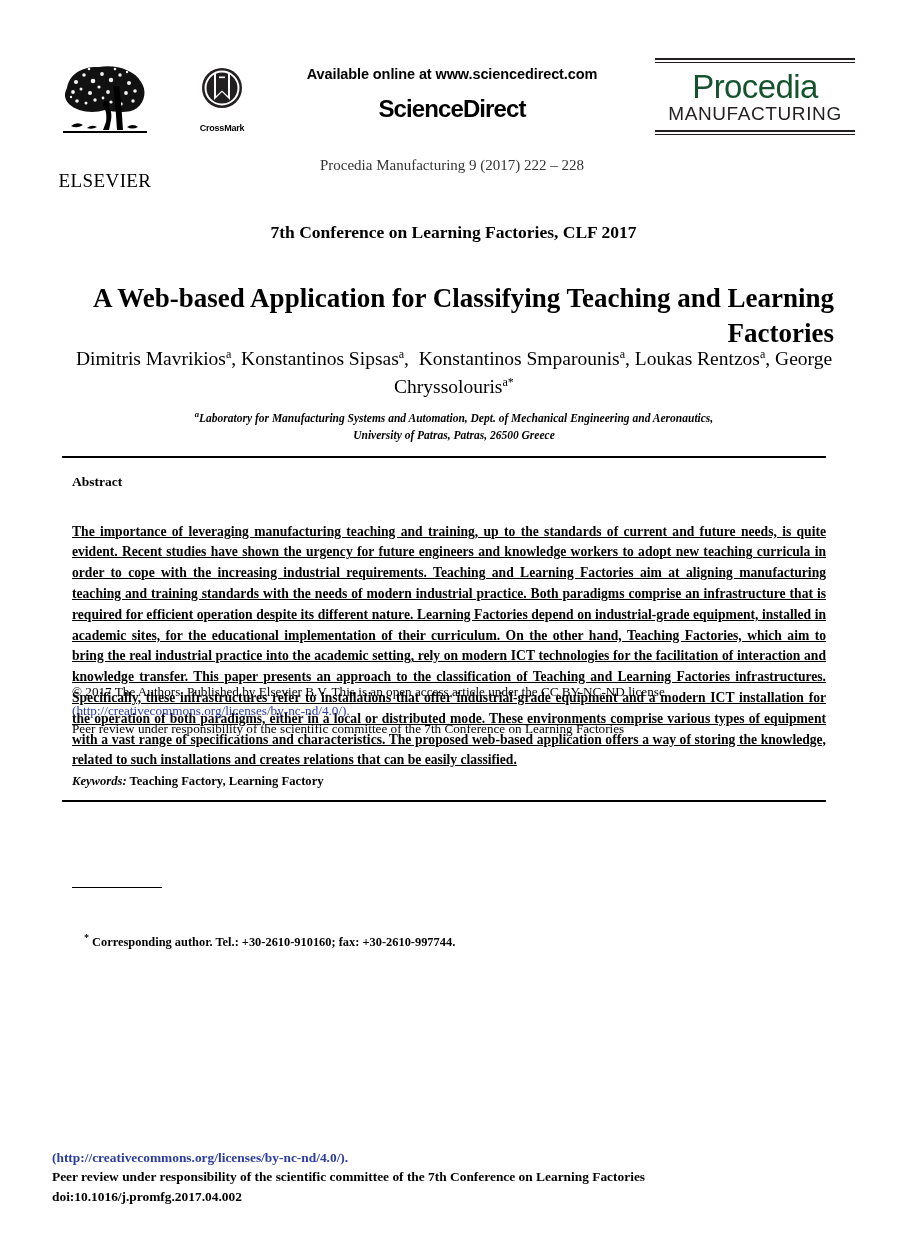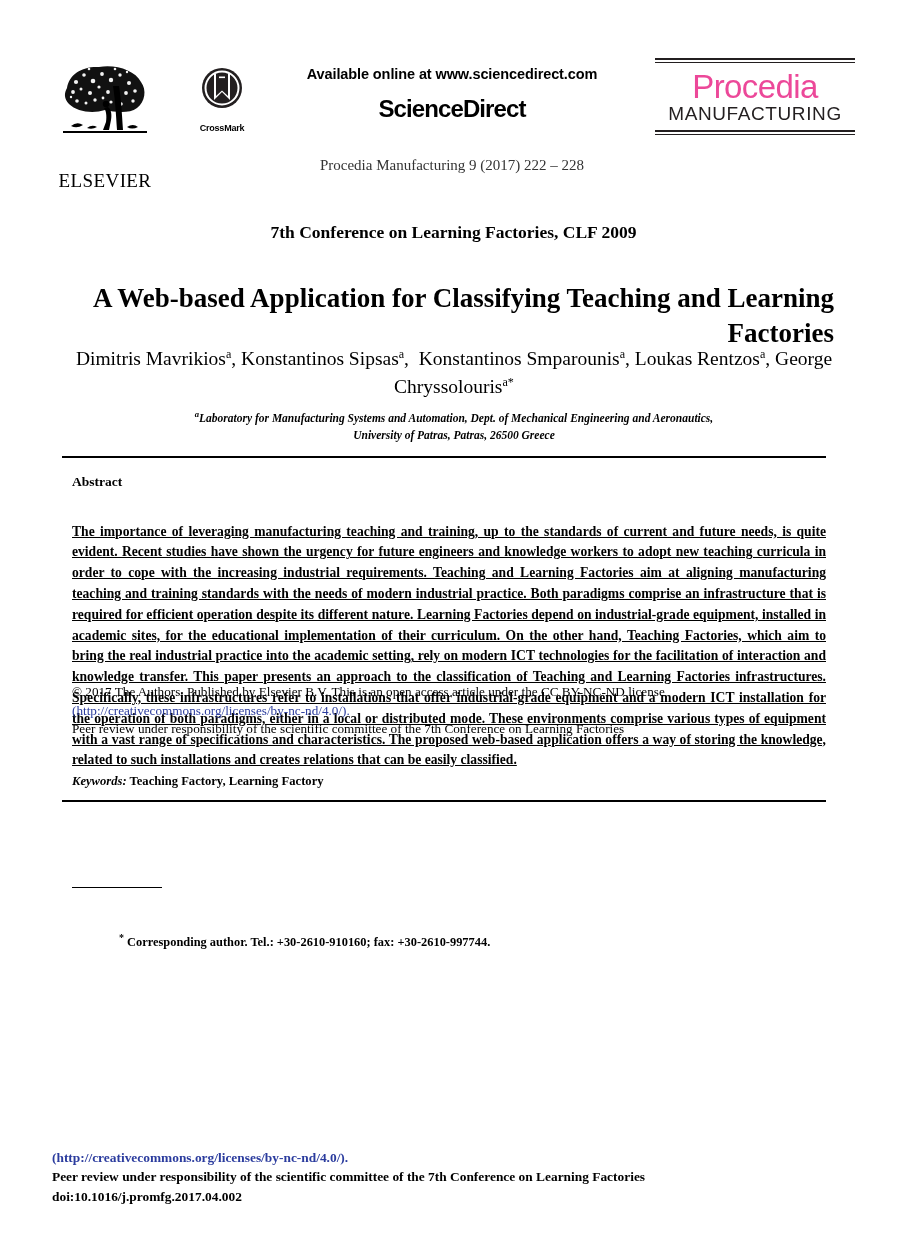--- a/index.html
+++ b/index.html
@@ -98,21 +98,21 @@
   .procedia-rule-bot {
     border-top: 2.5px solid #231f20;
     border-bottom: 1.2px solid #231f20;
     height: 2px;
   }
   .procedia-rule-bot { margin-top: 4px; }
   .procedia-name {
     font-family: "Liberation Sans", sans-serif;
     font-size: 33px;
     font-weight: normal;
-    color: #ec4899;
+    color: #14532d;
     letter-spacing: -0.6px;
     line-height: 1.0;
     margin-top: 7px;
     text-align: center;
   }
   .procedia-sub {
     font-family: "Liberation Sans", sans-serif;
     font-size: 19px;
     color: #231f20;
     letter-spacing: 0.6px;
@@ -233,21 +233,20 @@
     border-top: 1.3px solid #000;
   }
   .footnote {
     position: absolute;
     left: 84px;
     top: 930px;
     width: 600px;
     font-size: 12.4px;
     line-height: 1.55;
     font-weight: bold;
-    margin-left: 35px;
   }
   .footnote .star { font-size: 10px; vertical-align: super; }
   .footnote .email-label { font-style: italic; }
   .footnote-email { padding-left: 10px; }
 
   
   .page-footer {
     position: absolute;
     left: 52px;
     top: 1148px;
@@ -335,21 +334,21 @@
     <div class="journal-ref">Procedia Manufacturing 9 (2017) 222 – 228</div>
 
     <div class="procedia-logo">
       <div class="procedia-rule-top"></div>
       <div class="procedia-name">Procedia</div>
       <div class="procedia-sub">MANUFACTURING</div>
       <div class="procedia-rule-bot"></div>
     </div>
   </div>
 
-  <div class="conference-line">7th Conference on Learning Factories, CLF 2009</div>
+  <div class="conference-line">7th Conference on Learning Factories, CLF 2017</div>
 
   <h1 class="paper-title">A Web-based Application for Classifying Teaching and Learning Factories</h1>
 
   <div class="authors">
     <span>Dimitris Mavrikios</span><sup>a</sup>,
     <span>Konstantinos Sipsas</span><sup>a</sup>,&nbsp;
     <span>Konstantinos Smparounis</span><sup>a</sup>,
     <span>Loukas Rentzos</span><sup>a</sup>,
     <span>George Chryssolouris</span><sup>a</sup><sup>*</sup>
   </div>

